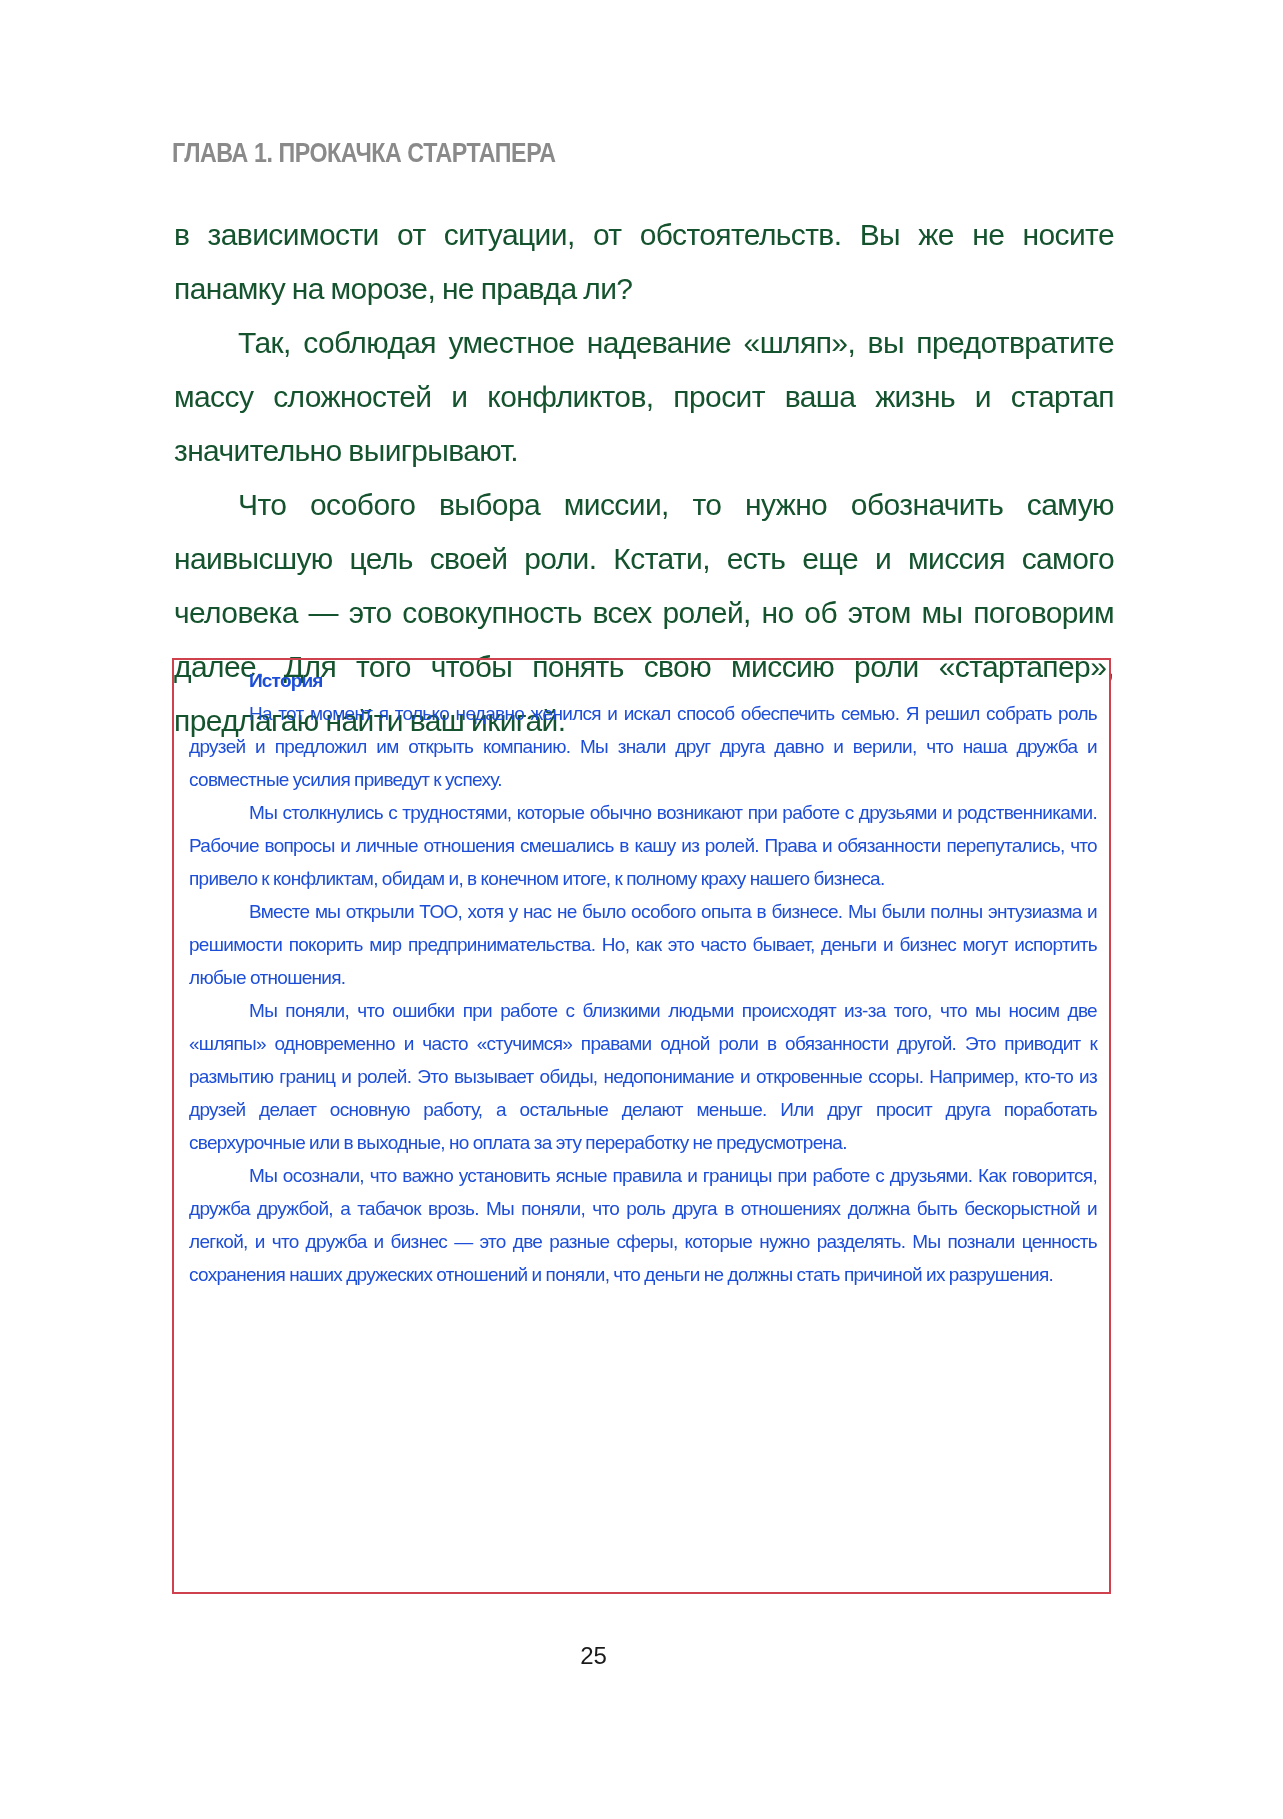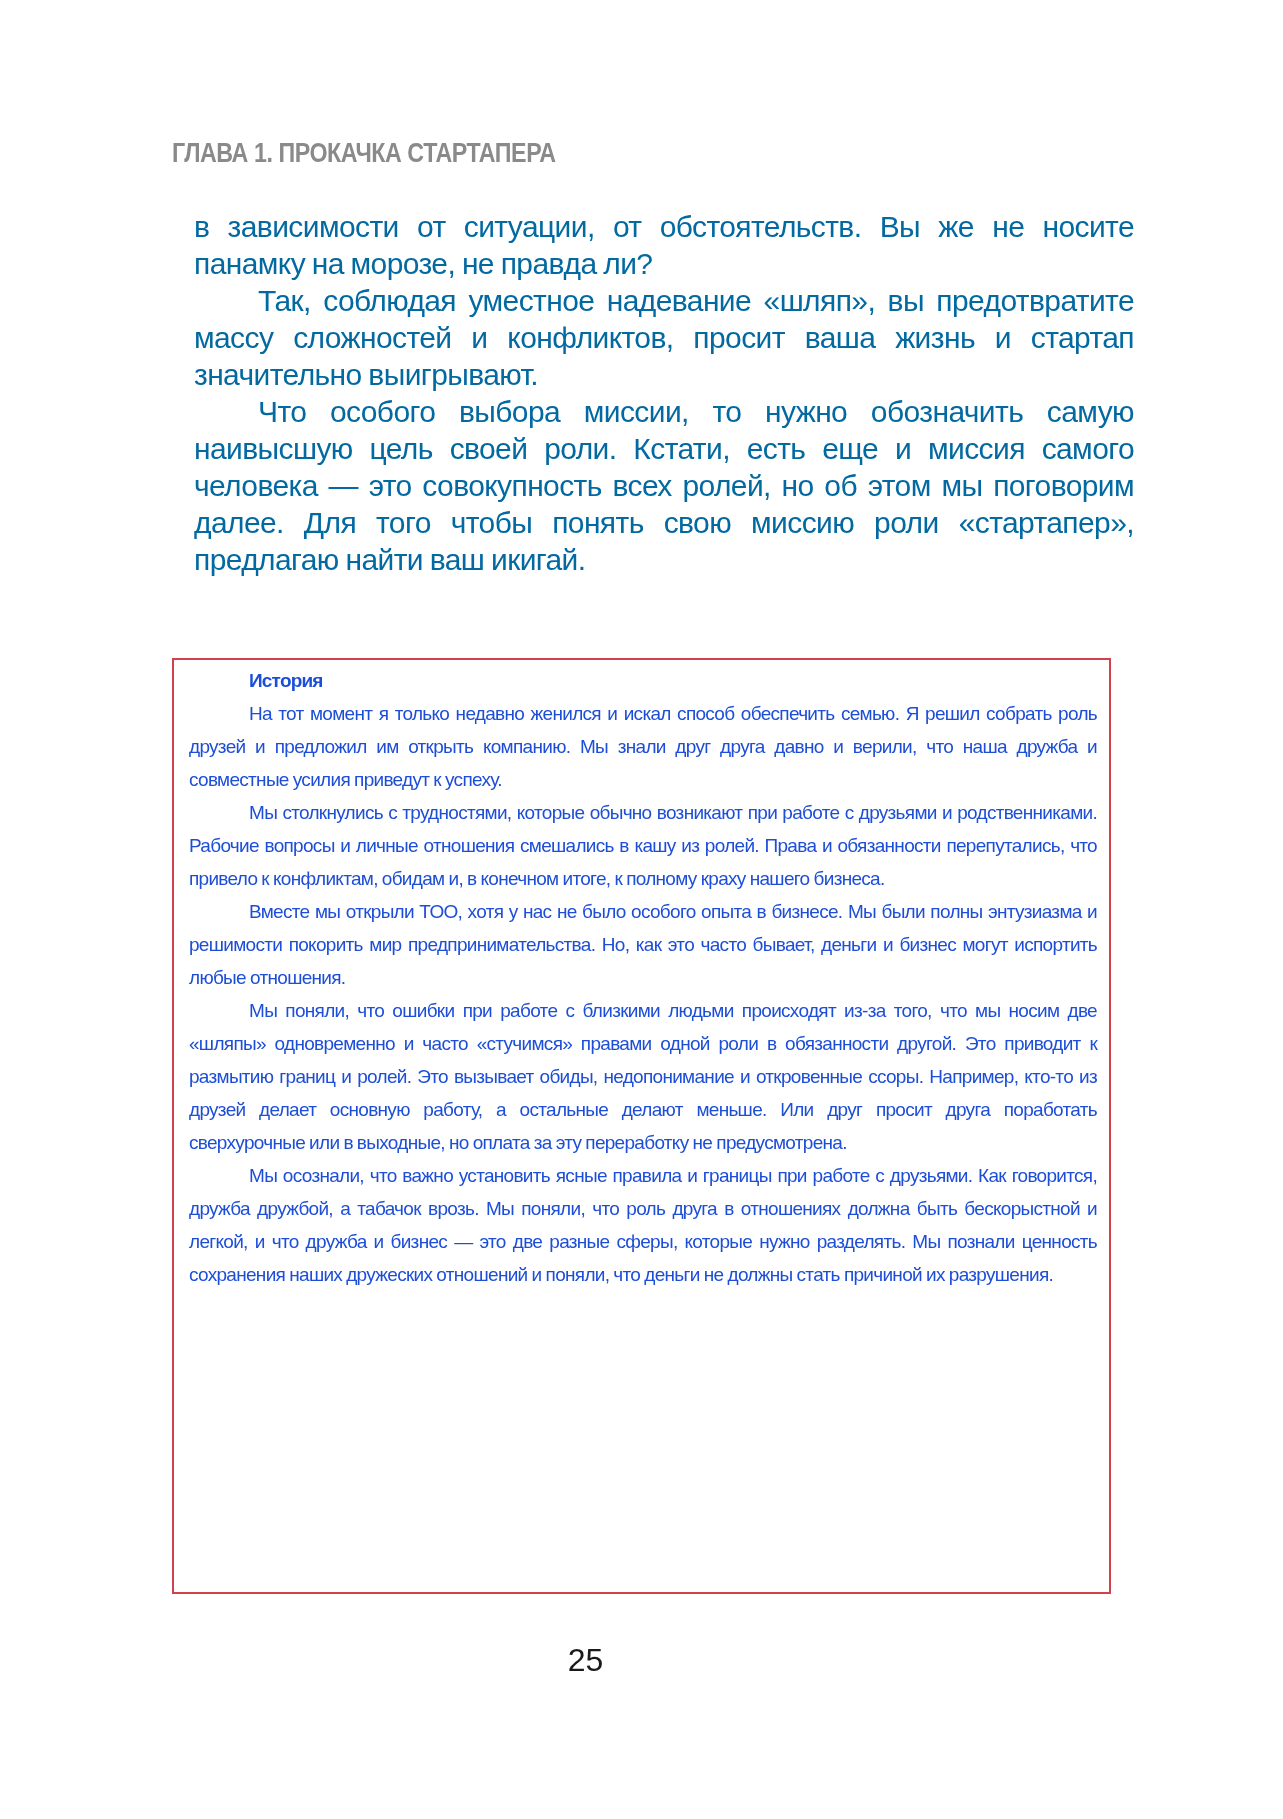--- a/index.html
+++ b/index.html
@@ -26,26 +26,25 @@
       transform: scaleX(0.86);
       transform-origin: left top;
       white-space: nowrap;
     }
     .body-text {
       position: absolute;
       left: 174px;
       top: 208px;
       width: 940px;
       font-size: 30px;
-      line-height: 37px;
-      color: #0369a1;
+      line-height: 54px;
+      color: #14532d;
       text-align: justify;
       letter-spacing: -0.6px;
       word-spacing: -1px;
-      margin-left: 20px;
     }
     .body-text p {
       margin: 0;
     }
     .body-text p.indent {
       text-indent: 64px;
     }
     .story-box {
       position: absolute;
       left: 172px;
@@ -75,22 +74,23 @@
       font-weight: bold;
       text-indent: 60px;
       letter-spacing: -0.8px;
     }
     .page-number {
       position: absolute;
       left: 0;
       width: 1171px;
       top: 1642px;
       text-align: center;
-      font-size: 32px;
+      font-size: 24px;
       color: #1a1a1a;
+      padding-left: 8px;
     }
   </style>
 </head>
 <body>
 
 <div class="chapter-header">ГЛАВА 1. ПРОКАЧКА СТАРТАПЕРА</div>
 
 <div class="body-text">
   <p>в зависимости от ситуации, от обстоятельств. Вы же не носите панамку на морозе, не правда ли?</p>
   <p class="indent">Так, соблюдая уместное надевание «шляп», вы предотвратите массу сложностей и конфликтов, просит ваша жизнь и стартап значительно выигрывают.</p>

